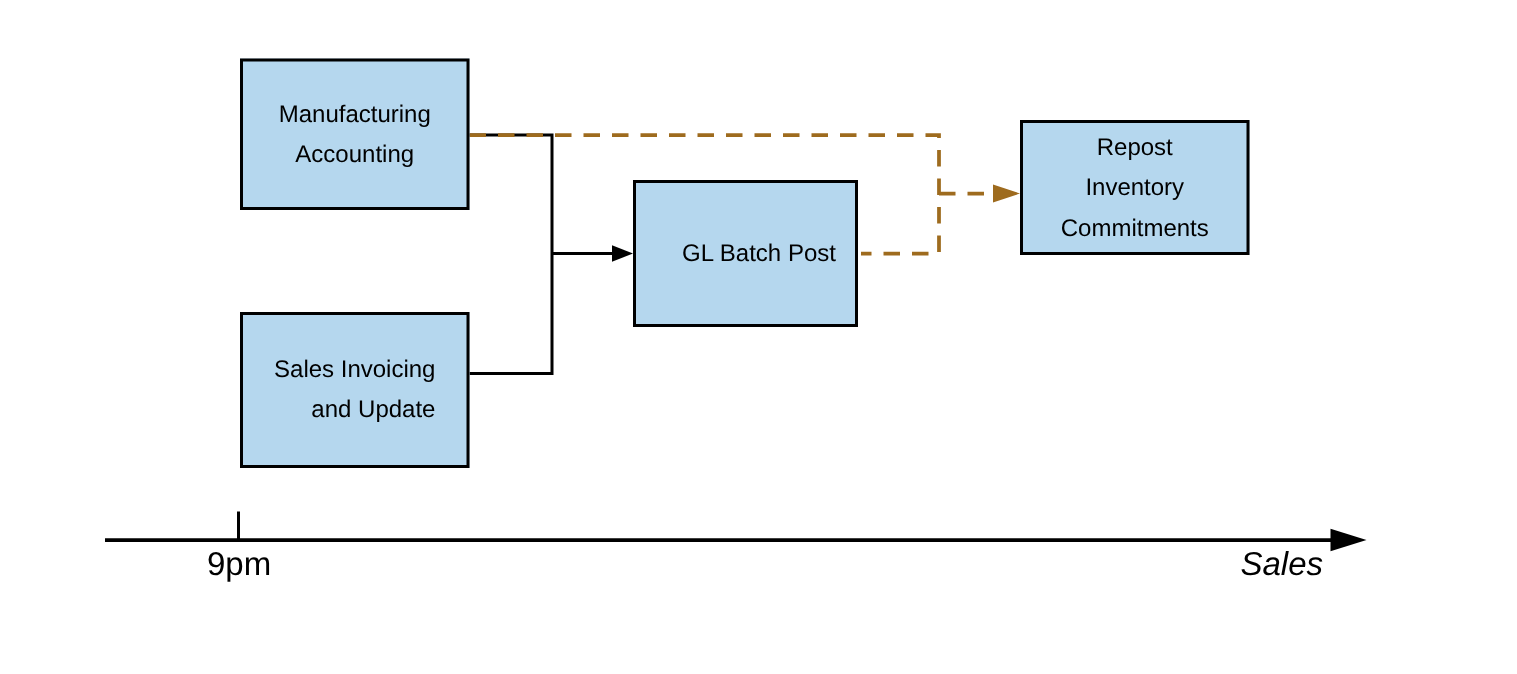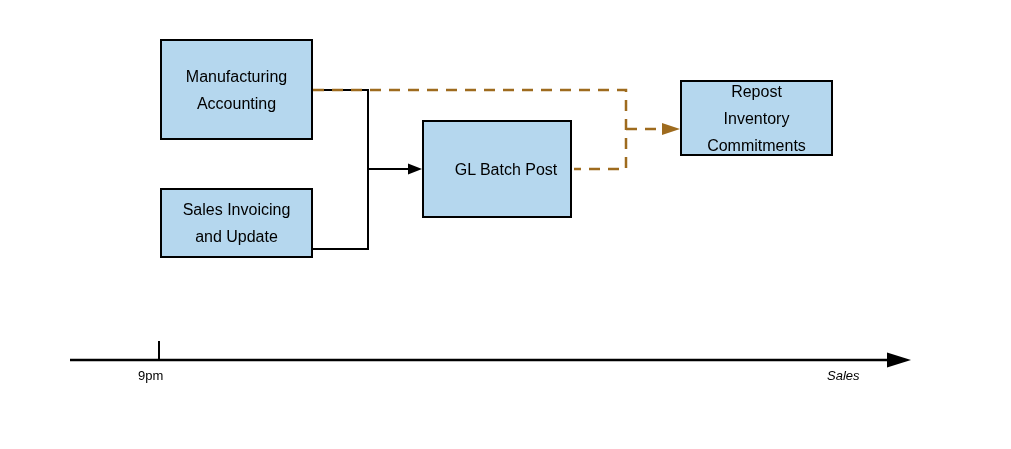--- a/index.html
+++ b/index.html
@@ -58,21 +58,21 @@
     display: flex;
     align-items: center;
     justify-content: center;
     text-align: center;
     font-size: 16px;
     line-height: 27px;
     white-space: pre-line;
   }
   .axis-label {
     position: absolute;
-    font-size: 13px;
+    font-size: 22px;
     line-height: 20px;
   }
   .time-label {
     font-style: italic;
   }
 </style>
 </head>
 <body>
 
 <div class="canvas">
@@ -90,30 +90,30 @@
     <path class="axis" d="M70,360 H888"></path>
     <polygon class="solid-head" points="887,352.5 911,360 887,367.5"></polygon>
     <path class="tick" d="M159,341 V360"></path>
   </svg>
 
   <div class="node" style="left:160px; top:39px; width:153px; height:101px;">
     <span>Manufacturing
 Accounting</span>
   </div>
 
-  <div class="node" style="left:160px; top:188px; width:153px; height:70px;">
+  <div class="node" style="left:160px; top:208px; width:153px; height:104px;text-align:right;">
     <span>Sales Invoicing
 and Update</span>
   </div>
 
   <div class="node" style="left:422px; top:120px; width:150px; height:98px;padding-left:18px;">
     <span>GL Batch Post</span>
   </div>
 
-  <div class="node" style="left:680px; top:80px; width:153px; height:76px;">
+  <div class="node" style="left:680px; top:80px; width:153px; height:90px;">
     <span>Repost
 Inventory
 Commitments</span>
   </div>
 
   <div class="axis-label" style="left:138px; top:366px;">9pm</div>
 
   <div class="axis-label time-label" style="left:827px; top:366px;">Sales</div>
 
 </div>

